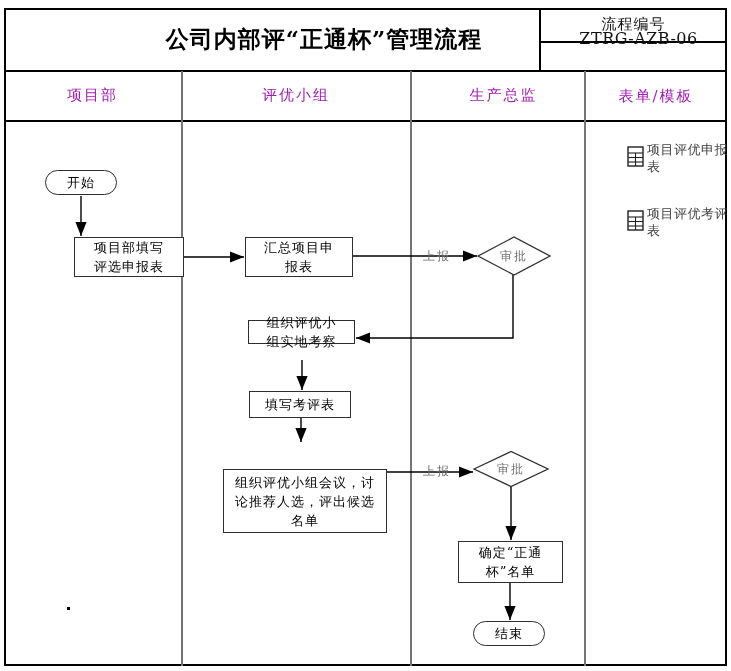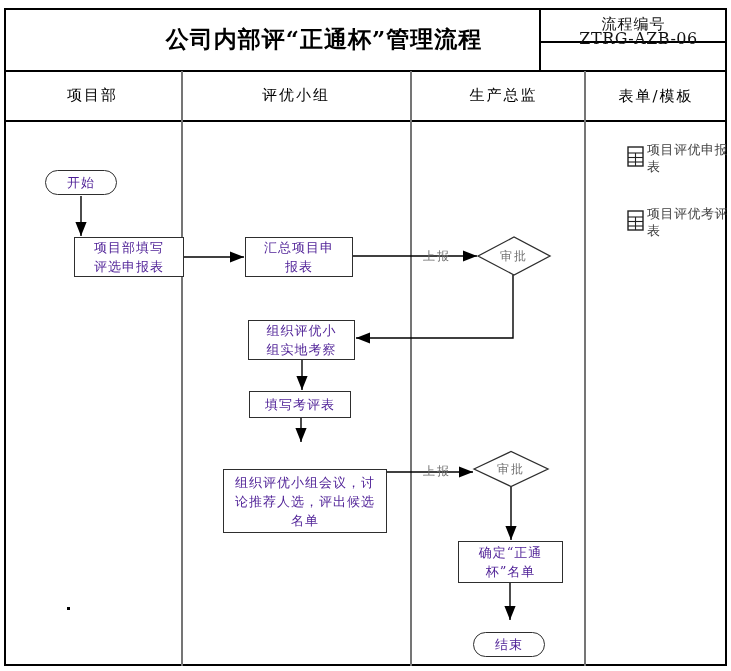--- a/index.html
+++ b/index.html
@@ -11,26 +11,26 @@
   
   .frame{left:4px;top:8px;width:723px;height:658px;border:2px solid #000;box-sizing:border-box;}
   .hline{height:2px;background:#000;}
   .vline-black{width:2px;background:#000;}
   .vline-gray{width:2px;background:#757575;}
   
   .cellcenter{display:flex;align-items:center;justify-content:center;box-sizing:border-box;}
   .title{font-size:23px;font-weight:bold;letter-spacing:1px;color:#000;}
   .codelabel{font-size:15px;color:#111;letter-spacing:1px;}
   .codevalue{font-size:16px;color:#111;letter-spacing:.5px;}
-  .lanehead{font-size:15px;color:#000000;letter-spacing:2px;}
+  .lanehead{font-size:15px;color:#a21caf;letter-spacing:2px;}
   
   .node{
     background:#fff;border:1.5px solid #2e2e2e;box-sizing:border-box;
     display:flex;align-items:center;justify-content:center;text-align:center;
-    font-size:13px;line-height:19px;color:#4c1d95;white-space:pre-line;letter-spacing:1px;
+    font-size:13px;line-height:19px;color:#000000;white-space:pre-line;letter-spacing:1px;
   }
   .terminator{border-radius:13px;border-width:1.3px;}
   .dlabel,.elabel{
     transform:translate(-50%,-50%);font-size:12px;color:#6f6f6f;letter-spacing:2px;white-space:nowrap;
   }
   .elabel{background:transparent;}
   
   .form-item{display:flex;align-items:flex-start;margin-left:24px;}
   .form-item .txt{font-size:13px;line-height:17px;color:#3f3f3f;width:86px;letter-spacing:.5px;}
   .form-item svg{margin:5px 2px 0 0;flex:0 0 auto;}
@@ -77,29 +77,29 @@
     <path d="M510,583 L510,620" stroke="#000" stroke-width="1.4" fill="none" marker-end="url(#arw)"></path>
     <polygon points="478,256 514,237 550,256 514,275" fill="#fff" stroke="#2e2e2e" stroke-width="1.3"></polygon>
     <polygon points="474,469 511,451.5 548,469 511,486.5" fill="#fff" stroke="#2e2e2e" stroke-width="1.3"></polygon>
   </svg>
 
   <div class="abs node terminator" style="left:45px;top:170px;width:72px;height:25px;">开始</div>
   <div class="abs node" style="left:33px;top:237px;width:110px;height:40px;margin-left:41px;">项目部填写
 评选申报表</div>
   <div class="abs node" style="left:245px;top:237px;width:108px;height:40px;">汇总项目申
 报表</div>
-  <div class="abs node" style="left:248px;top:320px;width:107px;height:40px;">组织评优小
+  <div class="abs node" style="left:248px;top:320px;width:107px;height:24px;">组织评优小
 组实地考察</div>
   <div class="abs node" style="left:249px;top:391px;width:102px;height:27px;">填写考评表</div>
   <div class="abs node" style="left:223px;top:469px;width:164px;height:64px;">组织评优小组会议，讨
 论推荐人选，评出候选
 名单</div>
   <div class="abs node" style="left:458px;top:541px;width:105px;height:42px;">确定“正通
 杯”名单</div>
-  <div class="abs node terminator" style="left:473px;top:621px;width:72px;height:25px;margin-top:11px;">结束</div>
+  <div class="abs node terminator" style="left:473px;top:621px;width:72px;height:25px;">结束</div>
 
   <span class="abs dlabel" style="left:514px;top:256px;">审批</span>
   <span class="abs dlabel" style="left:511px;top:469px;">审批</span>
   <span class="abs elabel" style="left:437px;top:256px;">上报</span>
   <span class="abs elabel" style="left:437px;top:471px;">上报</span>
 
   <div class="abs form-item" style="left:603px;top:141px;width:116px;">
     <svg width="18" height="22" viewBox="0 0 18 22">
       <rect x="1" y="1" width="15" height="19" fill="#fff" stroke="#222" stroke-width="1.4"></rect>
       <line x1="1" y1="7" x2="16" y2="7" stroke="#222" stroke-width="1.1"></line>

